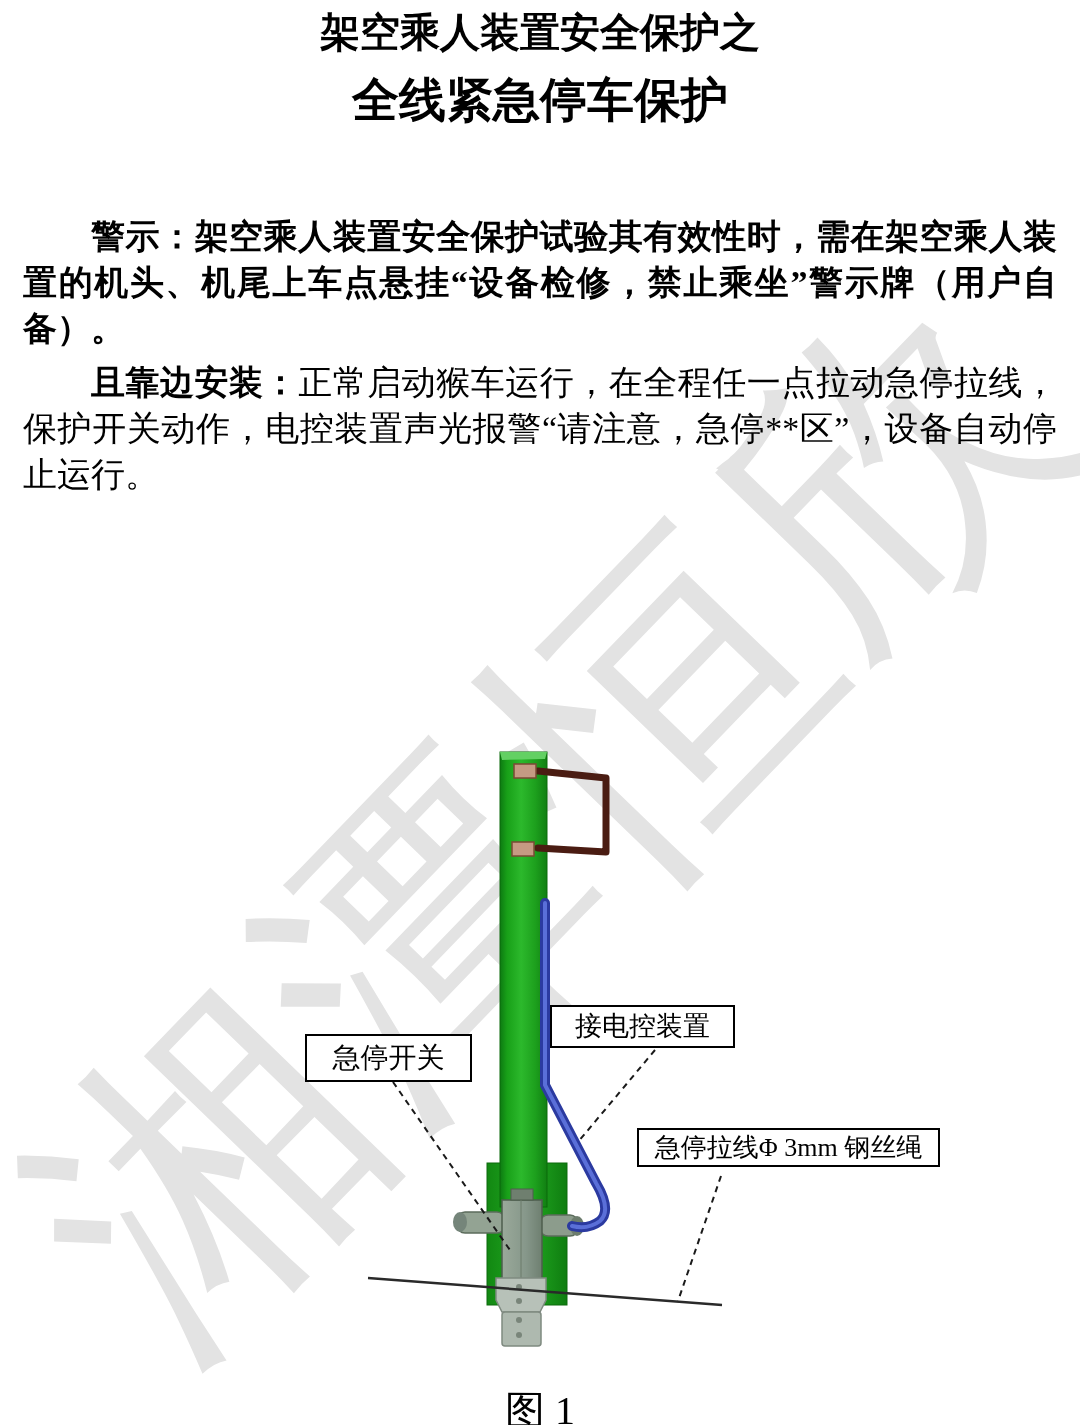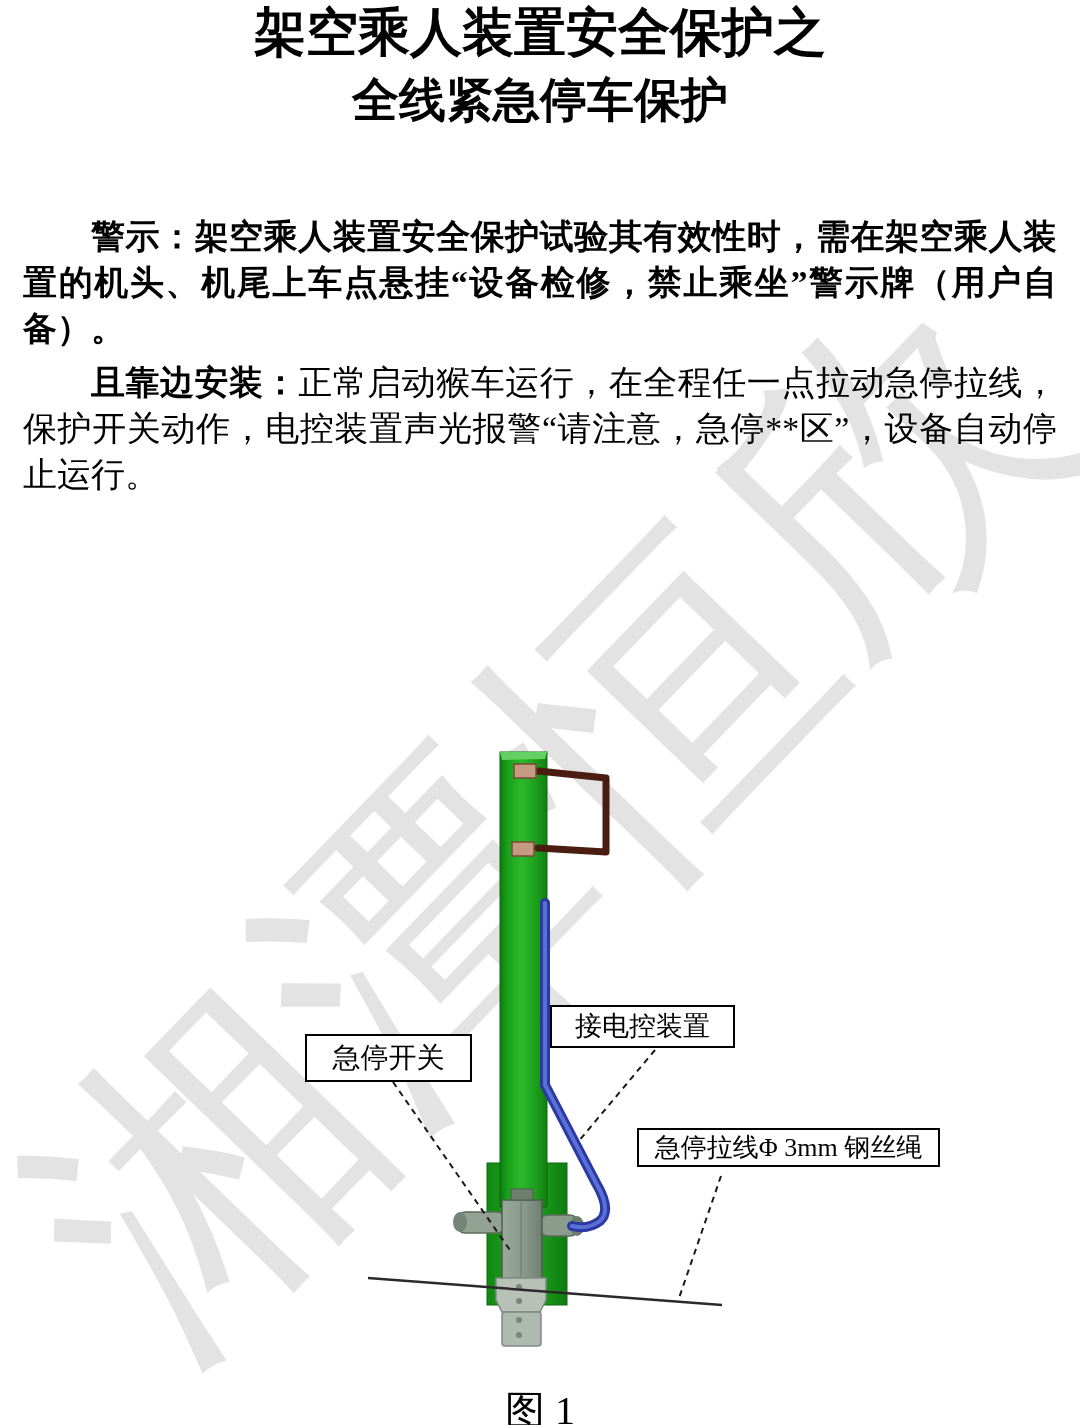--- a/index.html
+++ b/index.html
@@ -9,21 +9,21 @@
   }
   
   .watermark {
     position:absolute; left:550px; top:820px; z-index:0;
     transform:translate(-50%,-50%) rotate(-46deg);
     font-size:320px; letter-spacing:6px; white-space:nowrap;
     color:#e3e3e3; font-family:"Liberation Serif", serif;
   }
   
   .content { position:relative; z-index:2; padding:4px 15px 0 15px; }
-  .title1 { font-size:52px; font-weight:bold; text-align:center; line-height:58px; margin:0; }
+  .title1 { font-size:40px; font-weight:bold; text-align:center; line-height:58px; margin:0; }
   .title2 { font-size:47px; font-weight:bold; text-align:center; line-height:60px; margin:8px; }
   .bodytext { margin-top:84px; font-size:34px; line-height:46px; text-align:justify; }
   .bodytext p { margin:8px; }
   p.warn   { font-weight:bold; text-indent:2em; }
   p.install{ text-indent:2.8em; }
   p.verify { text-indent:2em; }
   p.verify .plabel { font-weight:bold; }
   
   .figure-svg { position:absolute; left:0; top:0; width:1080px; height:1425px; z-index:1; }
   .callout {

